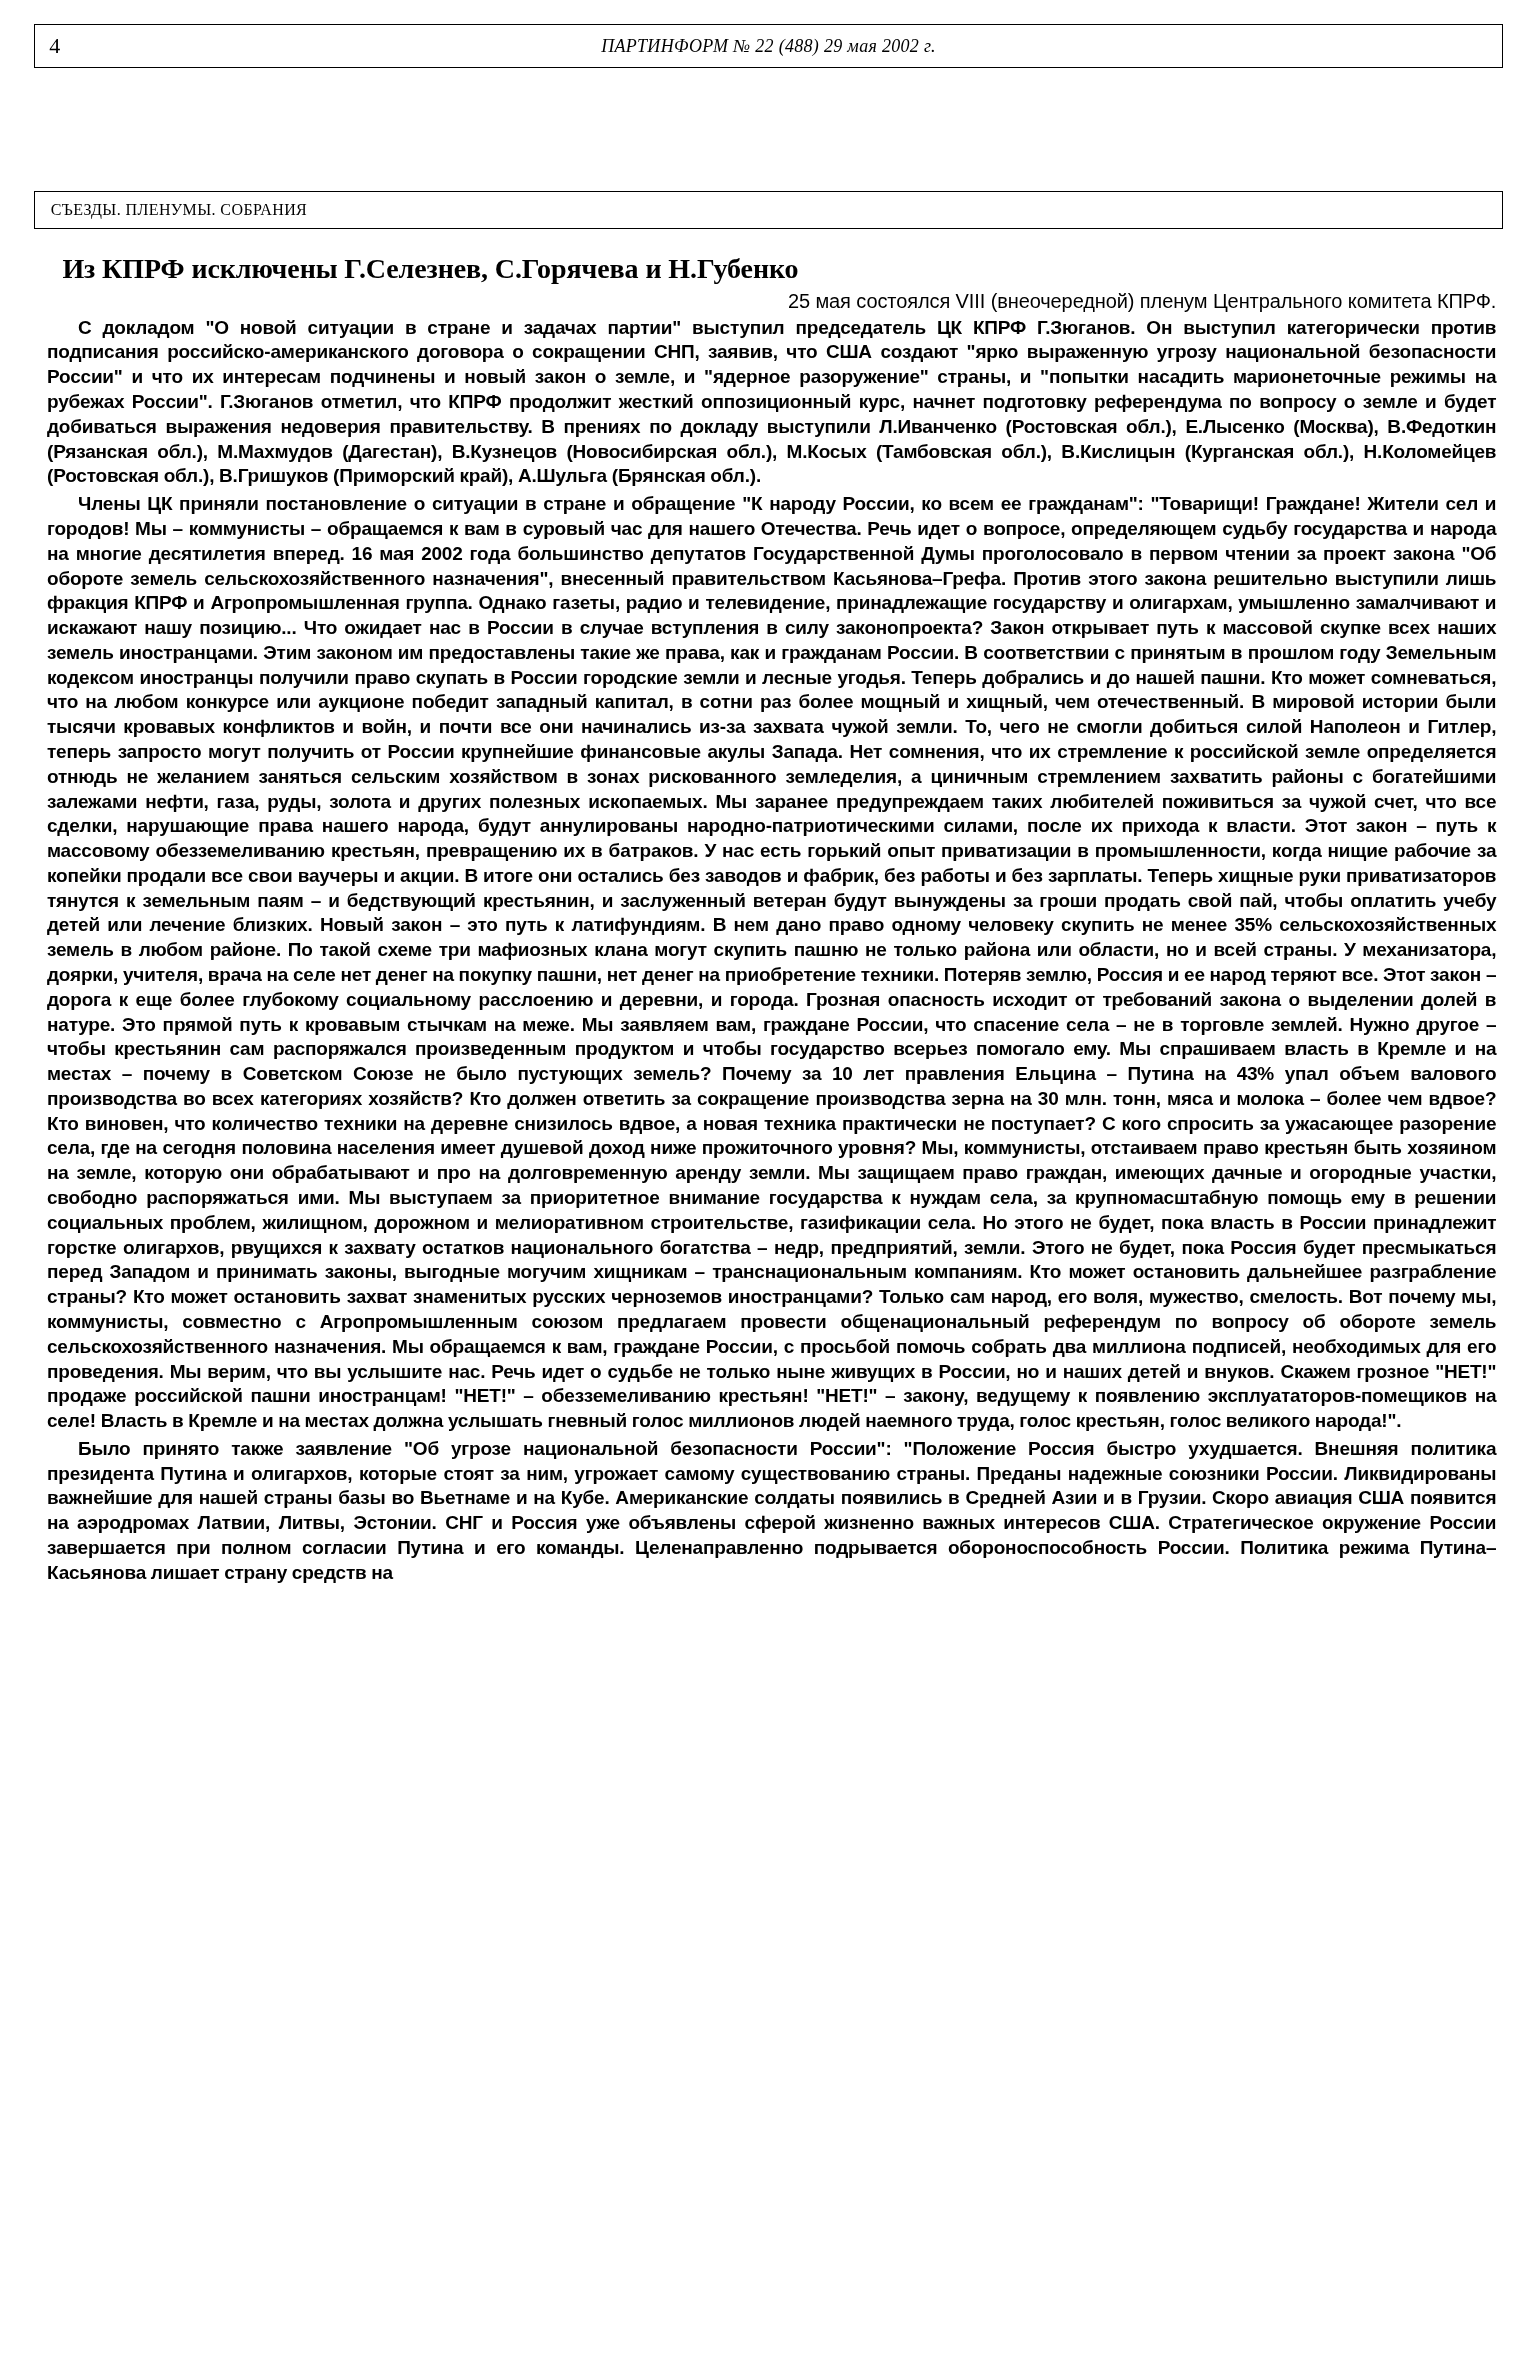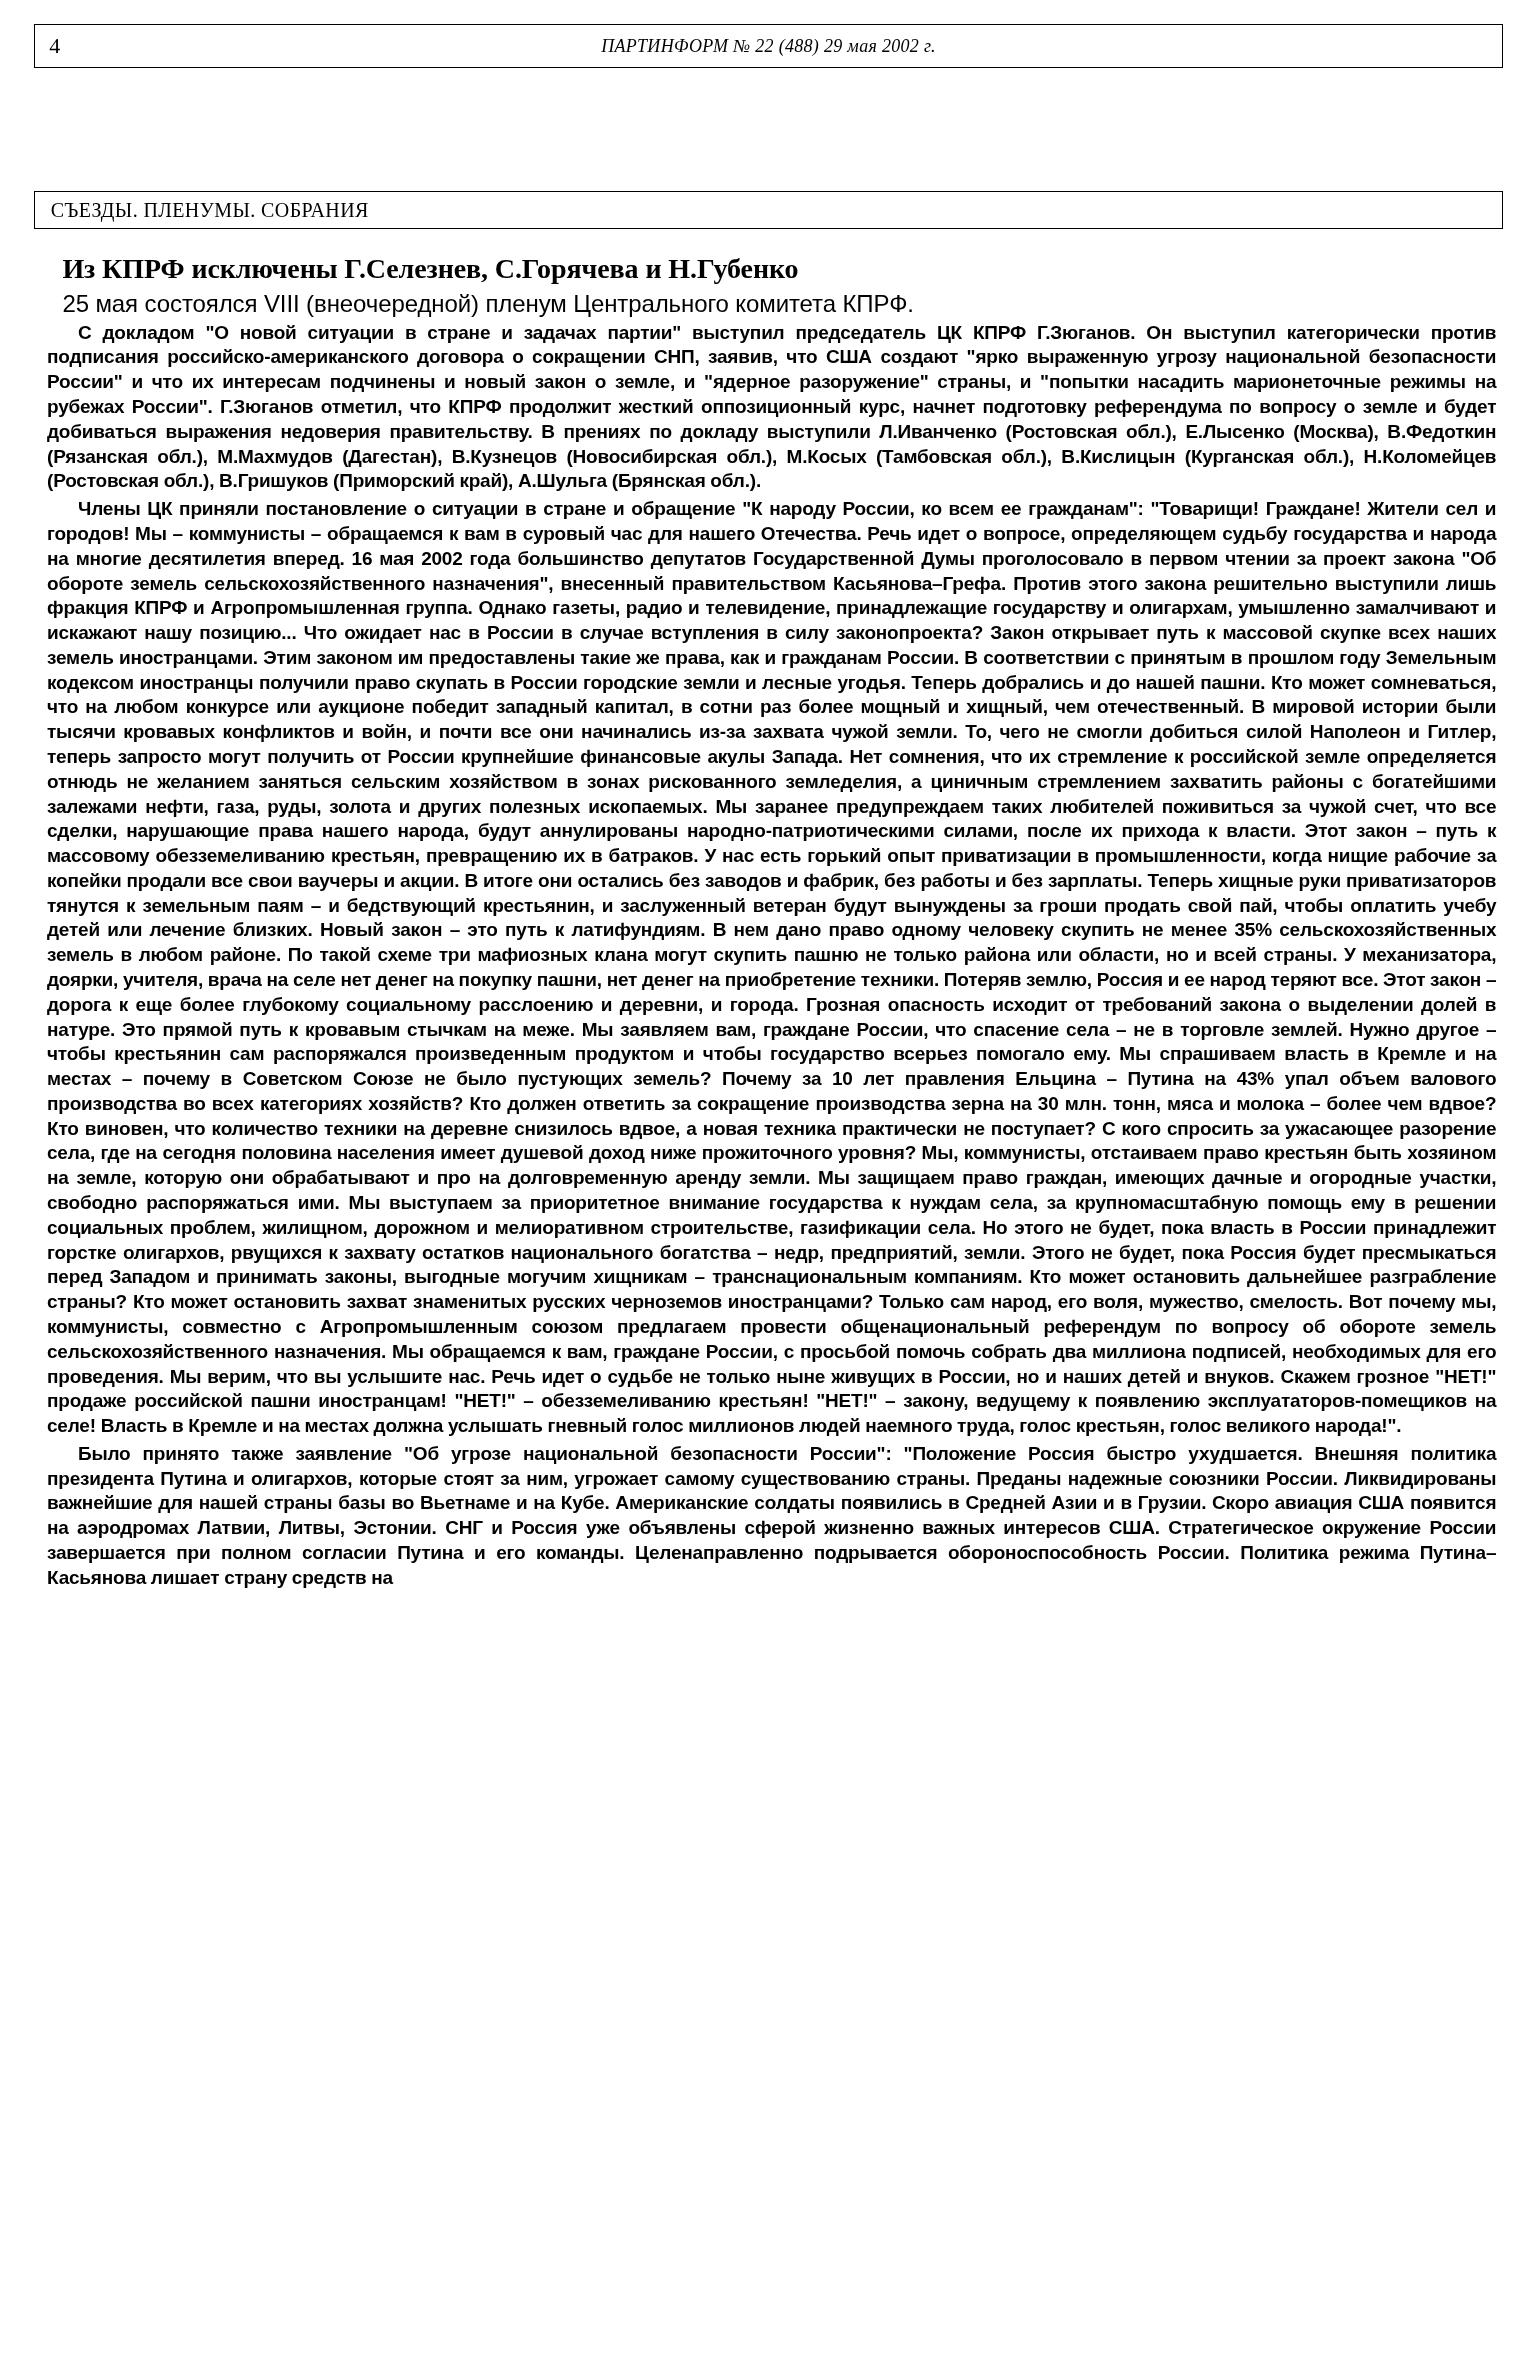--- a/index.html
+++ b/index.html
@@ -52,39 +52,40 @@
     box-sizing: border-box;
     border: 1.9px solid #000;
     height: 38px;
     margin: 123px 1.3px 0 1.3px;
     display: flex;
     align-items: center;
     background: #ffffff;
   }
   .section-band-label {
     font-family: "Liberation Serif", serif;
-    font-size: 20px;
+    font-size: 16px;
     padding-left: 15.4px;
     letter-spacing: 0.4px;
   }
   
   .article {
     margin: 24px 7.7px 0 14px;
   }
   .article-title {
     font-size: 28px;
     font-weight: bold;
     letter-spacing: -0.1px;
     margin: 0 0 5.1px 15.4px;
     font-family: Liberation Serif, serif;
   }
   .article-lead {
-    font-size: 24px;
+    font-size: 20px;
     margin: 0 0 2.6px 15.4px;
     letter-spacing: -0.1px;
+    text-align: right;
   }
   p.body {
     font-size: 19px;
     line-height: 1.305;
     text-align: justify;
     margin: 0;
     text-indent: 31px;
     font-weight: bold;
     letter-spacing: -0.2px;
     word-spacing: -0.3px;

